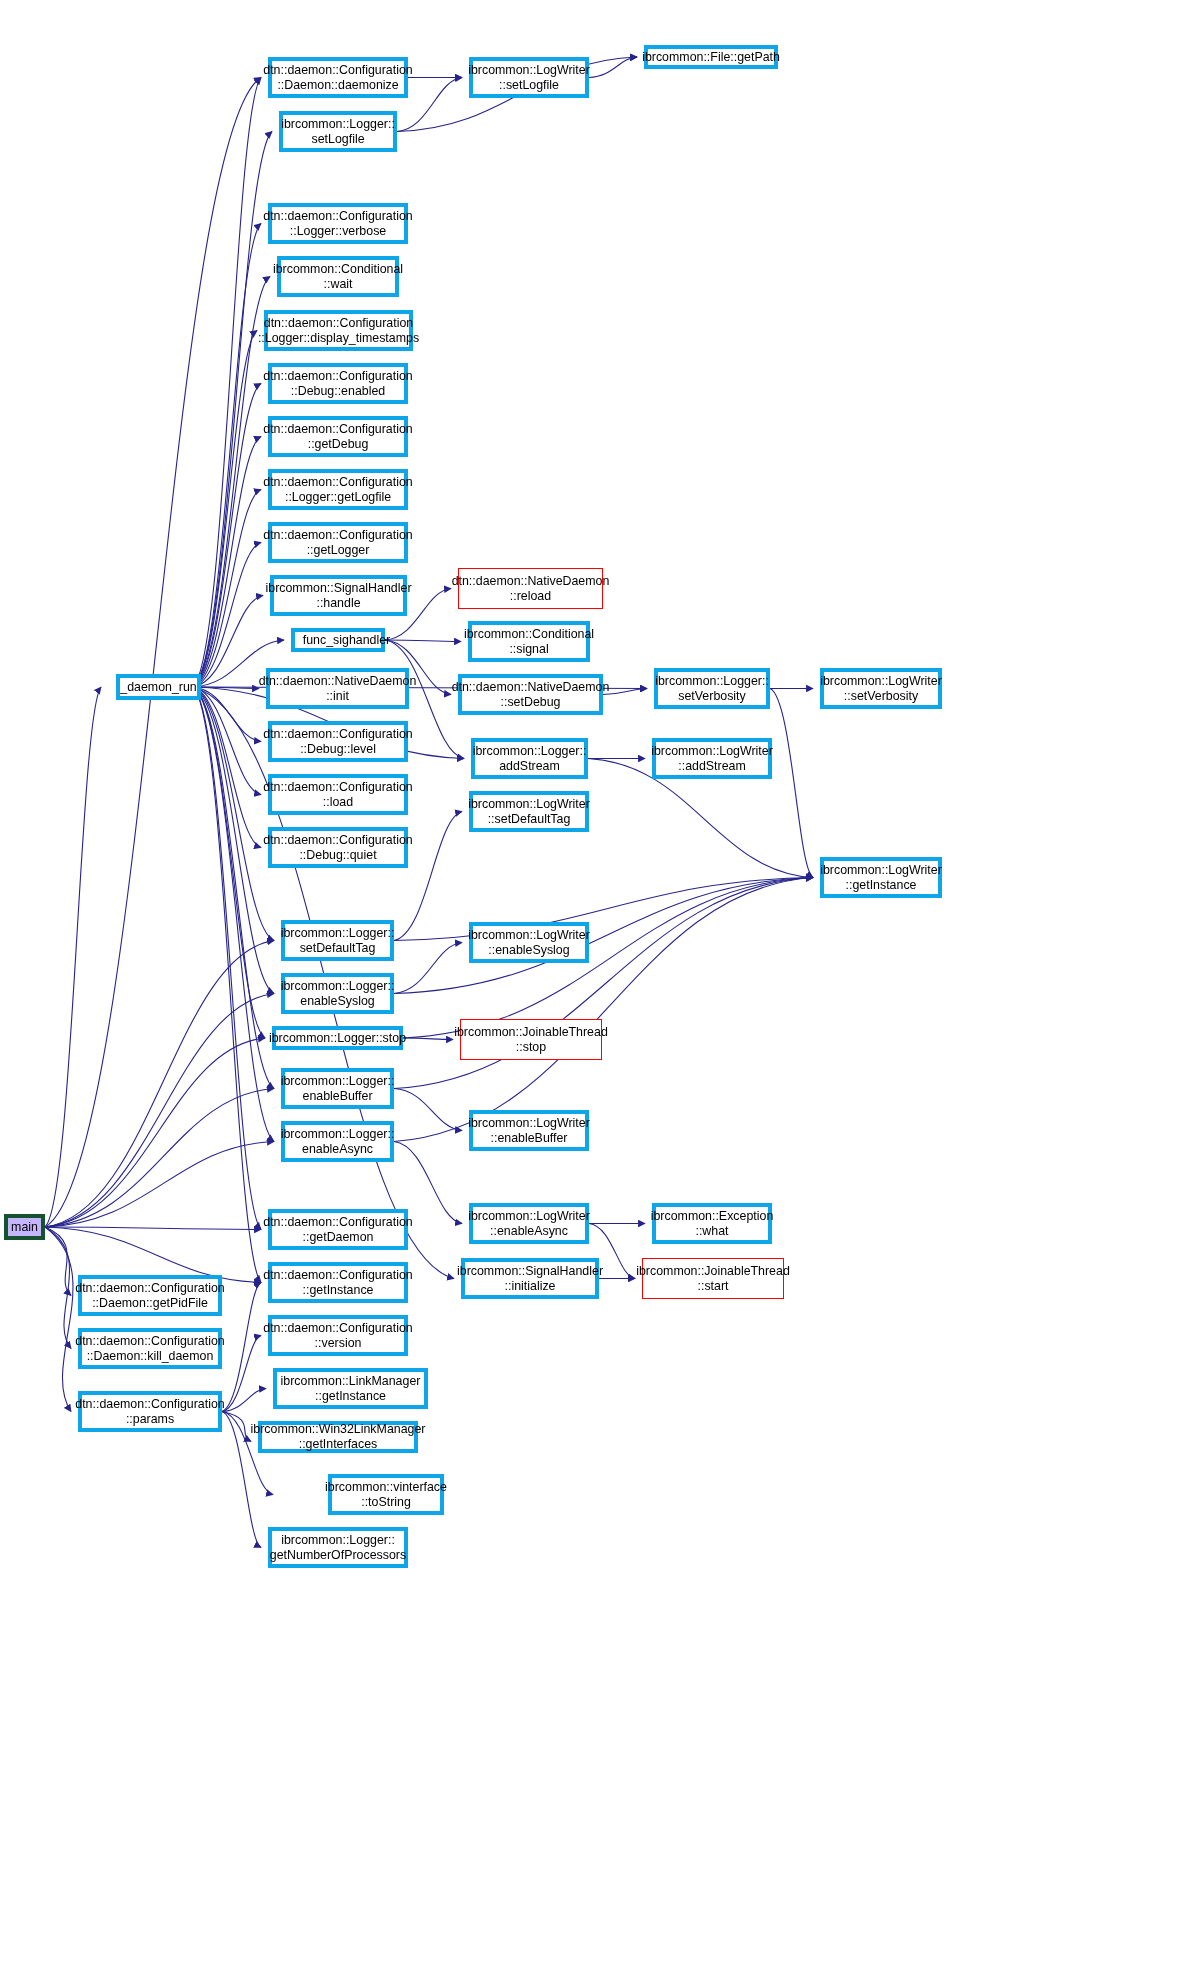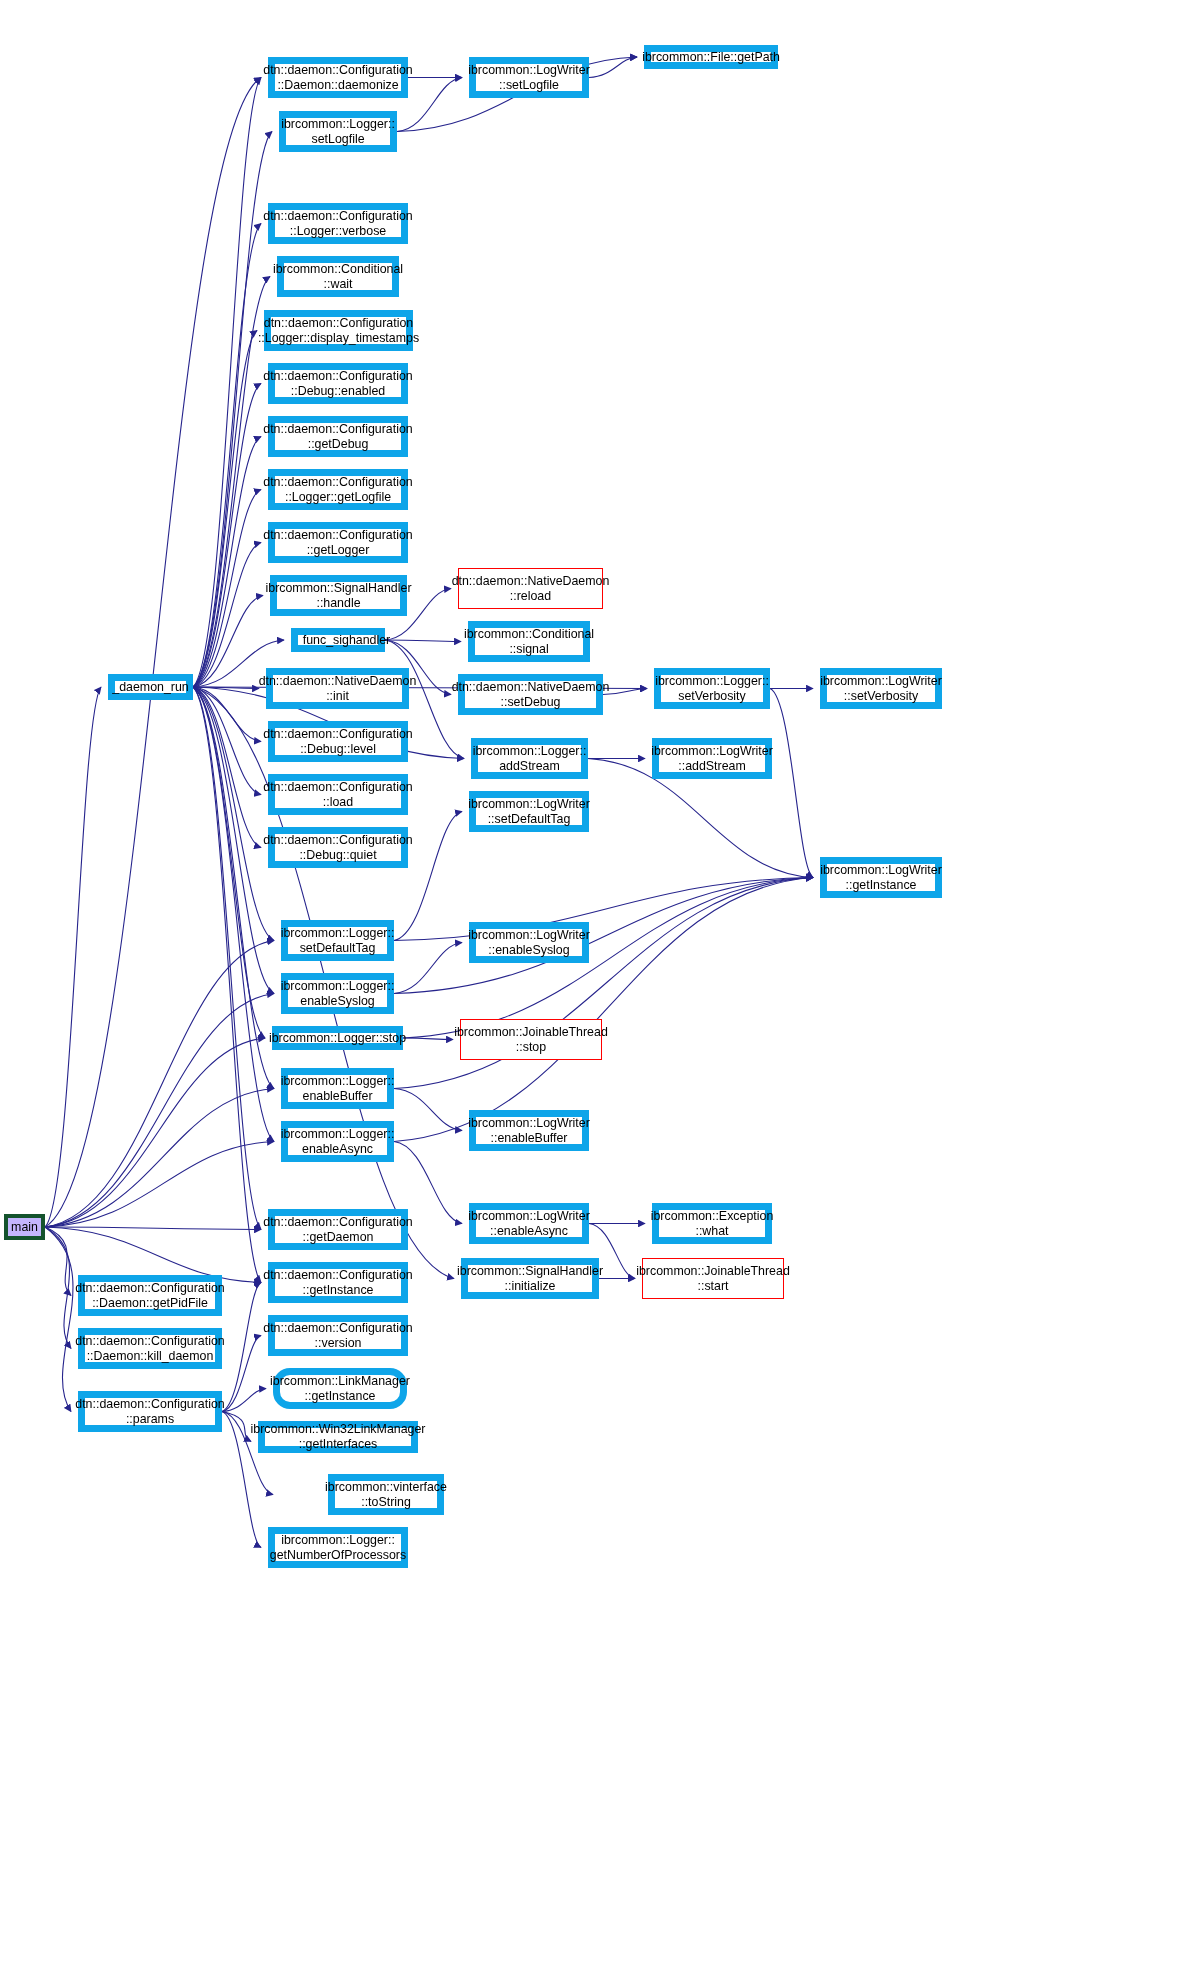--- a/index.html
+++ b/index.html
@@ -1,18 +1,18 @@
 <!DOCTYPE html>
 <html><head>
 <meta charset="utf-8">
 <style>
   html,body{margin:0;padding:0;background:#ffffff;}
   #canvas{position:relative;width:1192px;height:1977px;background:#ffffff;
     font-family:"Liberation Sans", sans-serif;overflow:hidden;}
-  .node{position:absolute;box-sizing:border-box;border:7px solid #0ea5e9;
+  .node{position:absolute;box-sizing:border-box;border:4px solid #0ea5e9;
     background:#ffffff;color:#000000;display:flex;align-items:center;
     justify-content:center;text-align:center;line-height:1.18;
     font-size:12.4px;padding:1px 2px;white-space:pre-line;}
   .node.root{background:#c4b5fd;border:4px solid #14532d;}
   .node.hl{border:1px solid #ff0000;}
   svg.edges{position:absolute;left:0;top:0;width:1192px;height:1977px;
     pointer-events:none;}
   .edge{fill:none;stroke:#26248c;stroke-width:1.1px;}
   .arrow{fill:#26248c;stroke:none;}
 </style>
@@ -93,21 +93,21 @@
         <path d="M 222 1411.5 C 242.7 1405.05, 247.3 1288.95, 261 1282.5" class="edge" marker-end="url(#ah)"></path>
         <path d="M 222 1411.5 C 242.7 1407.7, 247.3 1339.3, 261 1335.5" class="edge" marker-end="url(#ah)"></path>
         <path d="M 222 1411.5 C 244.95 1410.35, 250.05 1389.65, 266 1388.5" class="edge" marker-end="url(#ah)"></path>
         <path d="M 222 1411.5 C 257.4 1419, 236.76 1434, 251 1441.5" class="edge" marker-end="url(#ah)"></path>
         <path d="M 222 1411.5 C 248.1 1415.65, 253.9 1490.35, 273 1494.5" class="edge" marker-end="url(#ah)"></path>
         <path d="M 222 1411.5 C 242.7 1418.3, 247.3 1540.7, 261 1547.5" class="edge" marker-end="url(#ah)"></path>
       </g>
   </svg>
   <div id="node-layer">
       <div class="node root" style="left: 4px; top: 1214px; width: 41px; height: 26px;">main</div>
-      <div class="node" style="left: 108px; top: 674px; width: 85px; height: 26px;">_daemon_run</div>
+      <div class="node" style="left: 116px; top: 674px; width: 85px; height: 26px;">_daemon_run</div>
       <div class="node" style="left: 78px; top: 1275px; width: 144px; height: 41px;">dtn::daemon::Configuration
 ::Daemon::getPidFile</div>
       <div class="node" style="left: 78px; top: 1328px; width: 144px; height: 41px;">dtn::daemon::Configuration
 ::Daemon::kill_daemon</div>
       <div class="node" style="left: 78px; top: 1391px; width: 144px; height: 41px;">dtn::daemon::Configuration
 ::params</div>
       <div class="node" style="left: 268px; top: 57px; width: 140px; height: 41px;">dtn::daemon::Configuration
 ::Daemon::daemonize</div>
       <div class="node" style="left: 279px; top: 111px; width: 118px; height: 41px;">ibrcommon::Logger::
 setLogfile</div>
@@ -144,21 +144,21 @@
       <div class="node" style="left: 281px; top: 1068px; width: 113px; height: 41px;">ibrcommon::Logger::
 enableBuffer</div>
       <div class="node" style="left: 281px; top: 1121px; width: 113px; height: 41px;">ibrcommon::Logger::
 enableAsync</div>
       <div class="node" style="left: 268px; top: 1209px; width: 140px; height: 41px;">dtn::daemon::Configuration
 ::getDaemon</div>
       <div class="node" style="left: 268px; top: 1262px; width: 140px; height: 41px;">dtn::daemon::Configuration
 ::getInstance</div>
       <div class="node" style="left: 268px; top: 1315px; width: 140px; height: 41px;">dtn::daemon::Configuration
 ::version</div>
-      <div class="node" style="left: 273px; top: 1368px; width: 134px; height: 41px; border-radius: 17px;">ibrcommon::LinkManager
+      <div class="node" style="left: 273px; top: 1368px; width: 155px; height: 41px;">ibrcommon::LinkManager
 ::getInstance</div>
       <div class="node" style="left: 258px; top: 1421px; width: 160px; height: 32px;">ibrcommon::Win32LinkManager
 ::getInterfaces</div>
       <div class="node" style="left: 280px; top: 1474px; width: 116px; height: 41px; margin-left: 48px;">ibrcommon::vinterface
 ::toString</div>
       <div class="node" style="left: 268px; top: 1527px; width: 140px; height: 41px;">ibrcommon::Logger::
 getNumberOfProcessors</div>
       <div class="node" style="left: 469px; top: 57px; width: 120px; height: 41px;">ibrcommon::LogWriter
 ::setLogfile</div>
       <div class="node hl" style="left: 458px; top: 568px; width: 145px; height: 41px;">dtn::daemon::NativeDaemon

